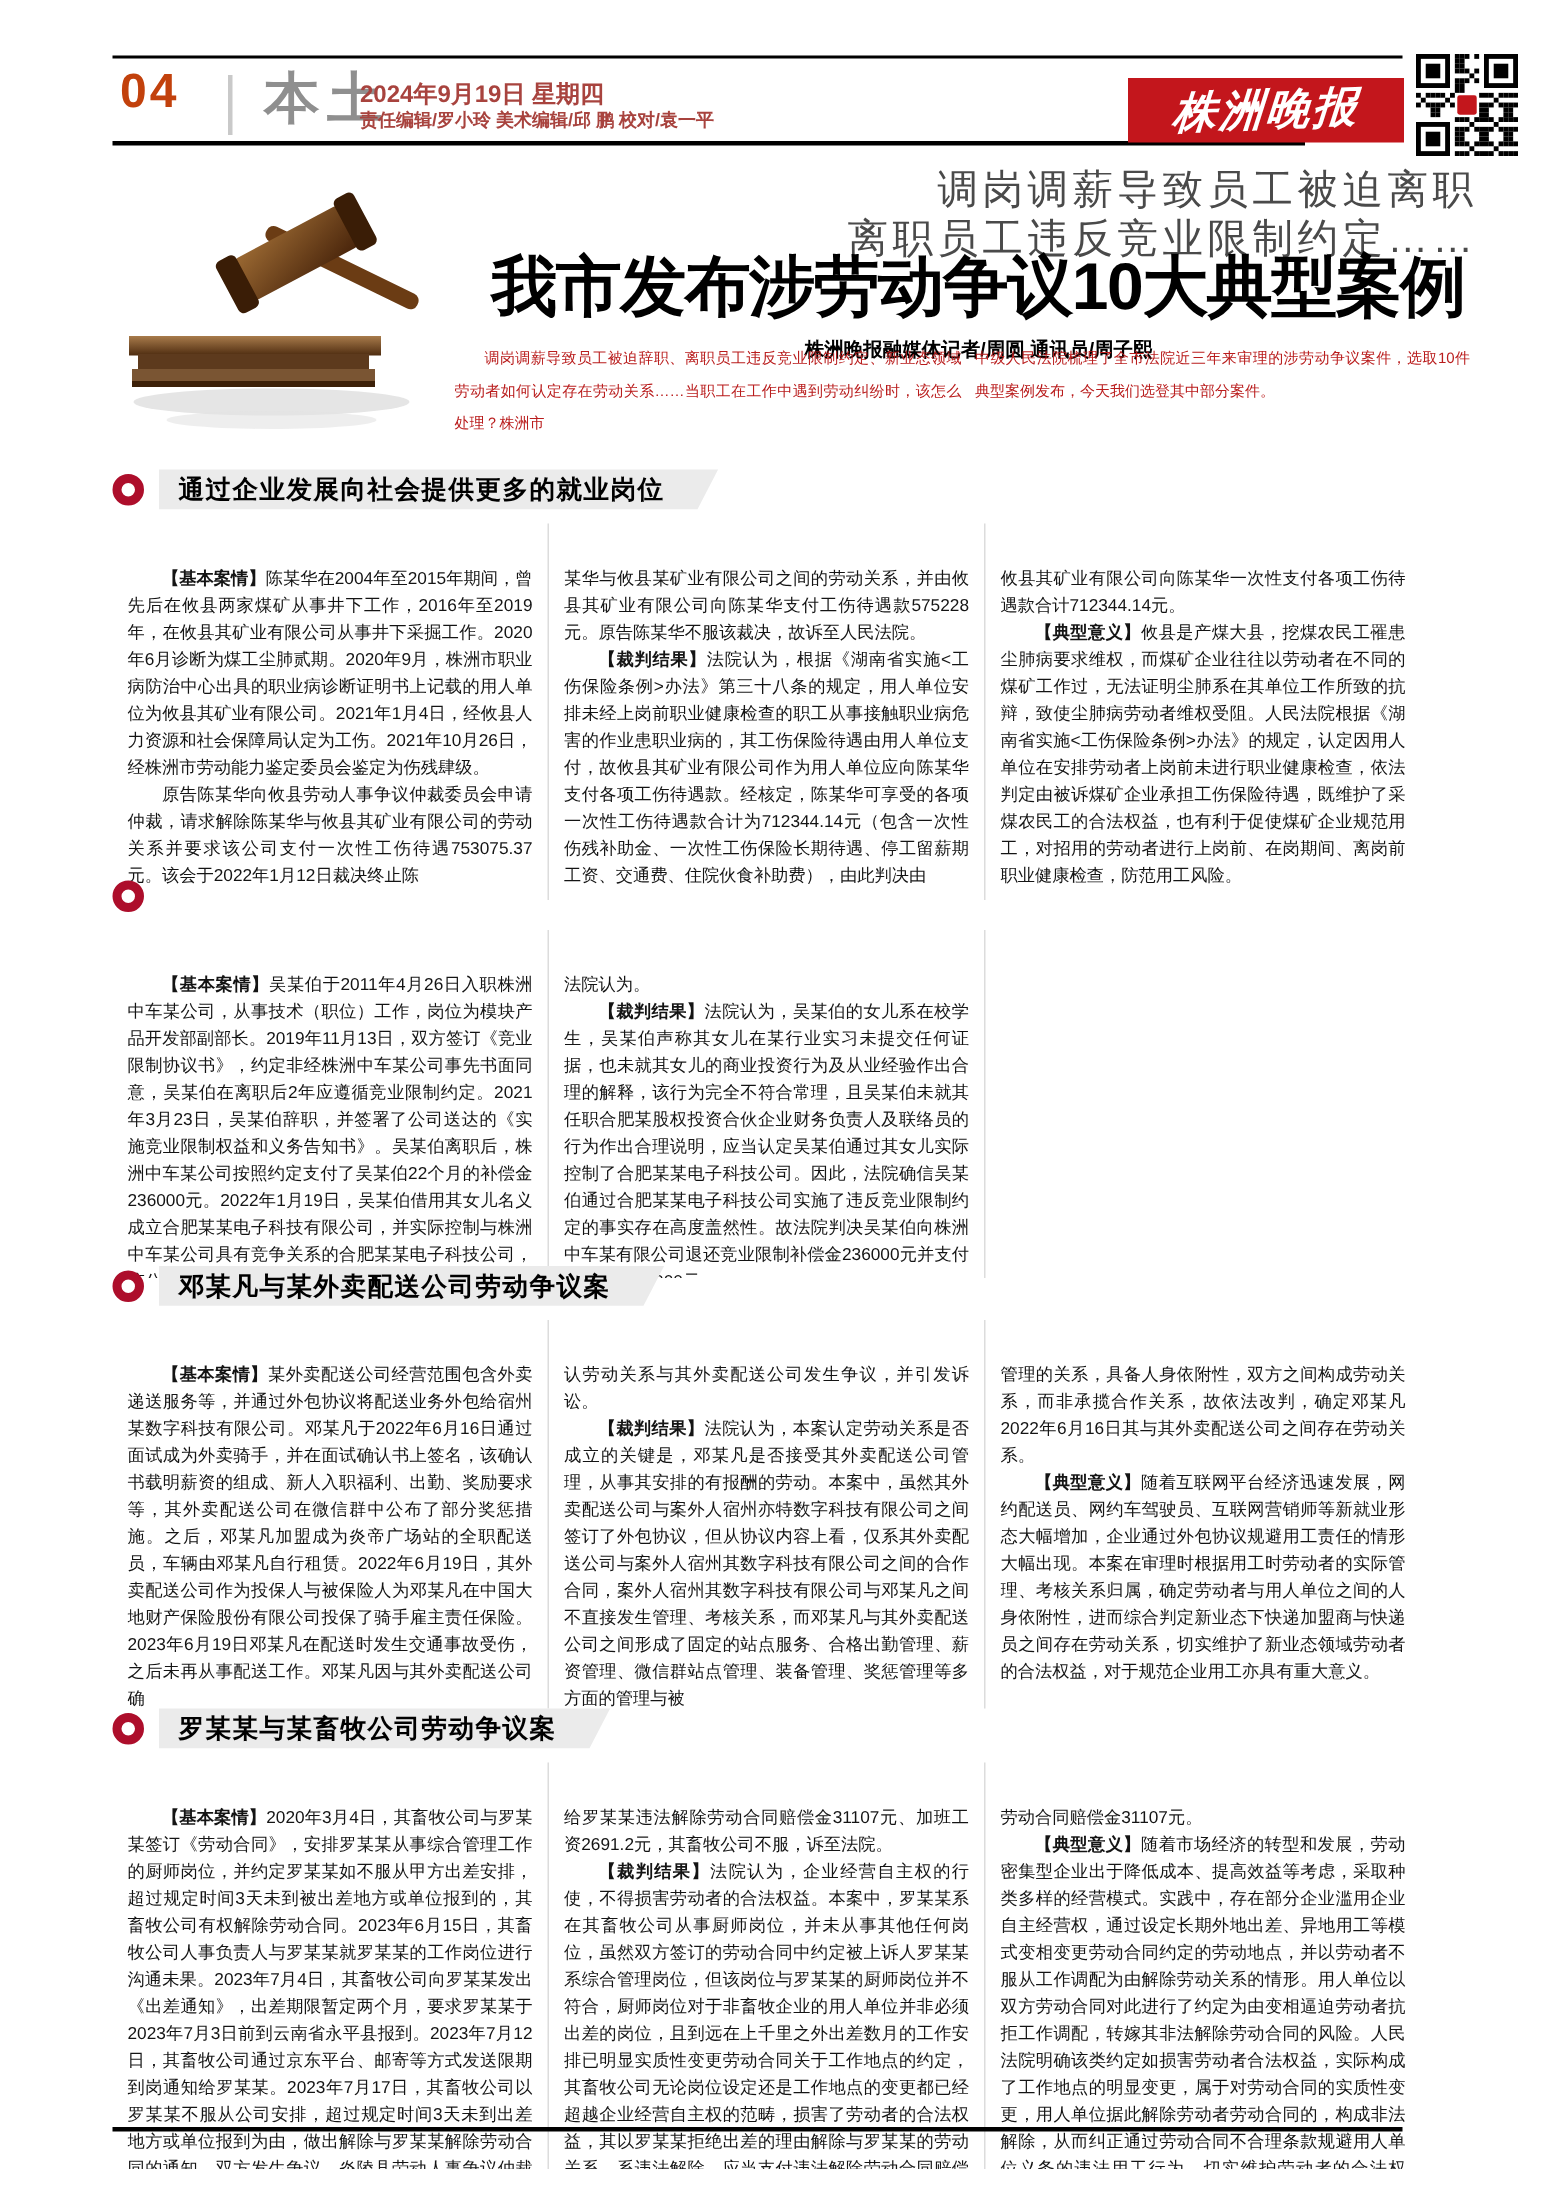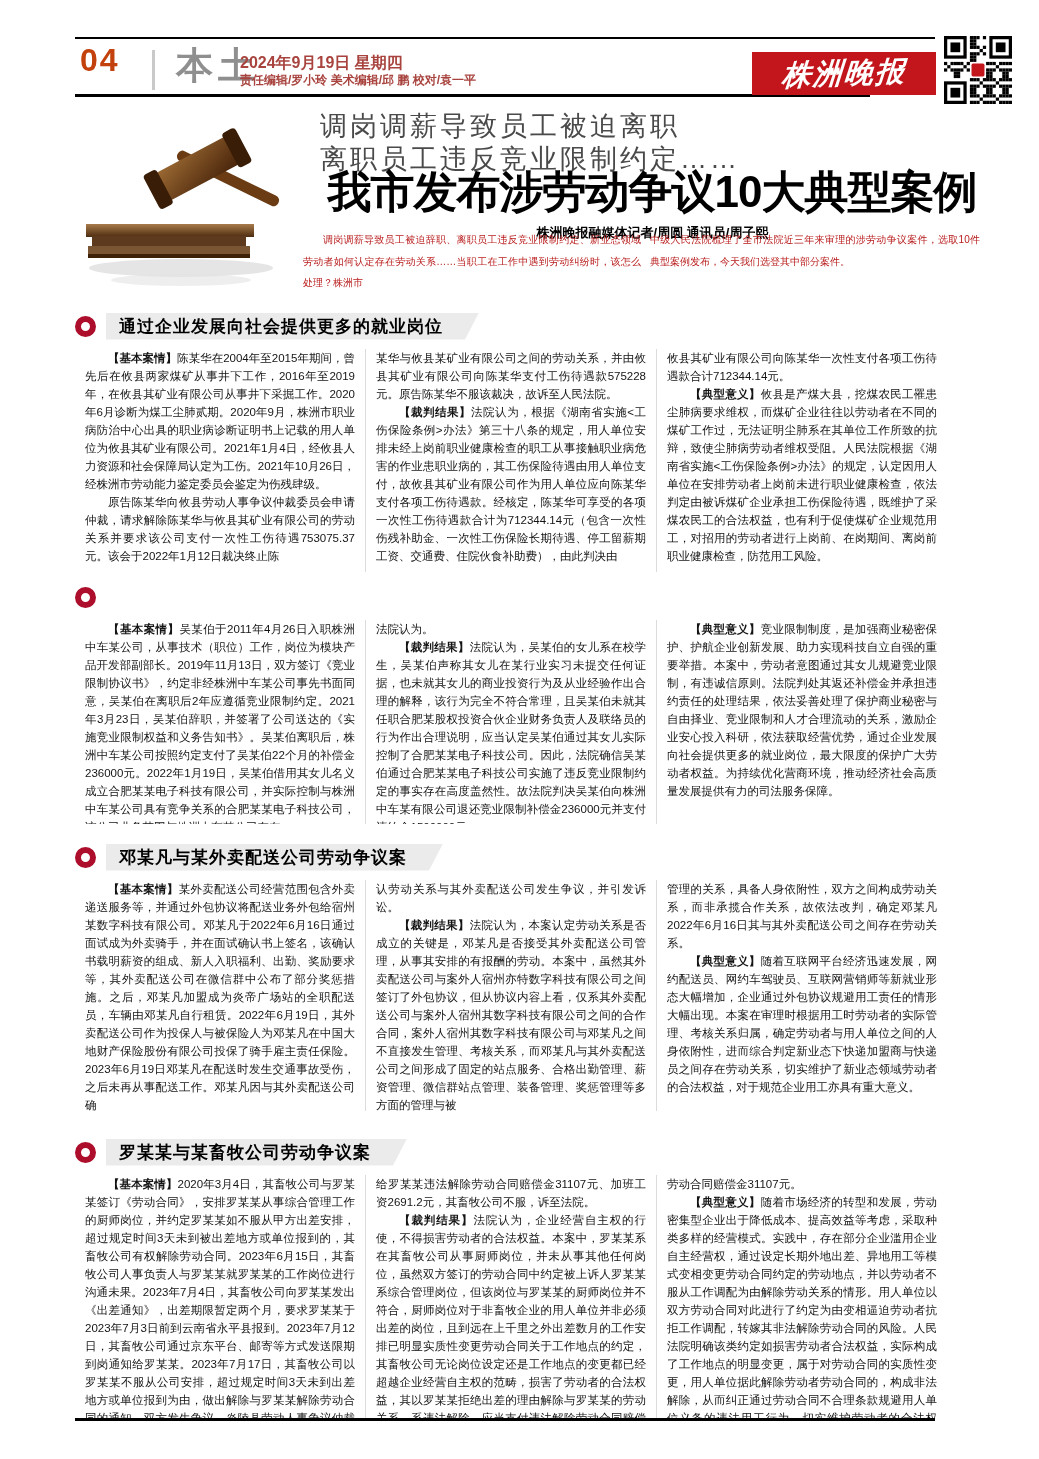--- a/index.html
+++ b/index.html
@@ -12,39 +12,39 @@
   .section-name{position:absolute;left:176px;top:47px;font-size:37px;font-weight:900;color:#8f8f8f;letter-spacing:5px;line-height:1;}
   .dateline{position:absolute;left:240px;top:53px;font-size:16px;font-weight:700;color:#a8433e;}
   .staffline{position:absolute;left:240px;top:72px;font-size:12px;font-weight:700;color:#a8433e;}
   .brand-box{position:absolute;left:752px;top:52px;width:184px;height:43px;background:#c3161c;
              display:flex;align-items:center;justify-content:center;z-index:2;}
   .brand-text{color:#fff;font-family:"DejaVu Serif","Liberation Serif",serif;font-weight:900;font-style:italic;
               font-size:29px;letter-spacing:2px;transform:skewX(-6deg) rotate(-2deg);white-space:nowrap;}
   .qr{position:absolute;left:944px;top:36px;width:68px;height:68px;}
   
   .gavel{position:absolute;left:76px;top:108px;width:238px;height:188px;}
-  .kicker{position:absolute;left:320px;width:665px;text-align:left;font-size:27px;color:#4a4a4a;
+  .kicker{position:absolute;left:320px;width:665px;text-align:right;font-size:27px;color:#4a4a4a;
           letter-spacing:3px;font-weight:500;line-height:1.2;}
   .kicker1{top:110px;} .kicker2{top:143px;}
   .main-title{position:absolute;left:318px;top:167px;width:668px;text-align:center;font-size:44px;
               font-weight:900;color:#000;letter-spacing:-1px;line-height:1.15;white-space:nowrap;}
   .byline{position:absolute;left:320px;top:224px;width:665px;text-align:center;font-size:13px;font-weight:700;color:#000;}
   .intro{position:absolute;top:229px;font-size:10px;line-height:21.5px;text-align:justify;color:#b91c1c;}
   .intro p{margin:0;}
   .intro-1{left:303px;width:338px;} .intro-1 p{text-indent:2em;}
   .intro-2{left:650px;width:330px;}
   
   .case{position:absolute;left:75px;width:872px;}
   .sec-head{display:flex;align-items:center;height:28px;}
   .bullet{width:9px;height:9px;border:6px solid #ad0e2b;border-radius:50%;background:#fff;flex:none;}
   .sec-bar{margin-left:10px;background:#ebebeb;height:27px;line-height:27px;font-size:17px;font-weight:700;
            color:#000;padding:0 36px 0 13px;letter-spacing:1px;
            clip-path:polygon(0 0,100% 0,calc(100% - 14px) 100%,0 100%);}
   .cols{display:flex;margin-left:10px;margin-top:9px;align-items:stretch;}
-  .col{width:270px;flex:none;font-size:11.5px;line-height:18px;text-align:justify;overflow:hidden;color:#141414;}
+  .col{width:270px;flex:none;font-size:11.5px;line-height:18px;text-align:justify;overflow:hidden;color:#141414;margin-top:28px;}
   .vsep{width:1px;background:#dcdcdc;margin:0 10px;flex:none;}
   .col p{margin:0;text-indent:2em;}
   .col p.cont{text-indent:0;}
   .col strong{font-weight:700;}
   .s1 .col{height:223px;} .s2 .col{height:204px;} .s3 .col{height:231px;} .s4 .col{height:243px;}
 </style>
 </head>
 <body>
 
 <div class="page">
@@ -264,23 +264,20 @@
     <div class="cols">
       <div class="col">
           <p><strong>【基本案情】</strong>吴某伯于2011年4月26日入职株洲中车某公司，从事技术（职位）工作，岗位为模块产品开发部副部长。2019年11月13日，双方签订《竞业限制协议书》，约定非经株洲中车某公司事先书面同意，吴某伯在离职后2年应遵循竞业限制约定。2021年3月23日，吴某伯辞职，并签署了公司送达的《实施竞业限制权益和义务告知书》。吴某伯离职后，株洲中车某公司按照约定支付了吴某伯22个月的补偿金236000元。2022年1月19日，吴某伯借用其女儿名义成立合肥某某电子科技有限公司，并实际控制与株洲中车某公司具有竞争关系的合肥某某电子科技公司，该公司业务范围与株洲中车某公司存在一</p>
         </div>
       <div class="vsep"></div>
       <div class="col">
           <p class="cont">法院认为。</p>
           <p><strong>【裁判结果】</strong>法院认为，吴某伯的女儿系在校学生，吴某伯声称其女儿在某行业实习未提交任何证据，也未就其女儿的商业投资行为及从业经验作出合理的解释，该行为完全不符合常理，且吴某伯未就其任职合肥某股权投资合伙企业财务负责人及联络员的行为作出合理说明，应当认定吴某伯通过其女儿实际控制了合肥某某电子科技公司。因此，法院确信吴某伯通过合肥某某电子科技公司实施了违反竞业限制约定的事实存在高度盖然性。故法院判决吴某伯向株洲中车某有限公司退还竞业限制补偿金236000元并支付违约金1500000元。</p>
         </div>
       <div class="vsep"></div>
-      <div class="col">
-          <p><strong>【典型意义】</strong>竞业限制制度，是加强商业秘密保护、护航企业创新发展、助力实现科技自立自强的重要举措。本案中，劳动者意图通过其女儿规避竞业限制，有违诚信原则。法院判处其返还补偿金并承担违约责任的处理结果，依法妥善处理了保护商业秘密与自由择业、竞业限制和人才合理流动的关系，激励企业安心投入科研，依法获取经营优势，通过企业发展向社会提供更多的就业岗位，最大限度的保护广大劳动者权益。为持续优化营商环境，推动经济社会高质量发展提供有力的司法服务保障。</p>
-        </div>
     </div>
   </div>
 
   <div class="case s3" style="top:843px;">
     <div class="sec-head">
       <span class="bullet"></span>
       <span class="sec-bar">邓某凡与某外卖配送公司劳动争议案</span>
     </div>
     <div class="cols">
       <div class="col">

